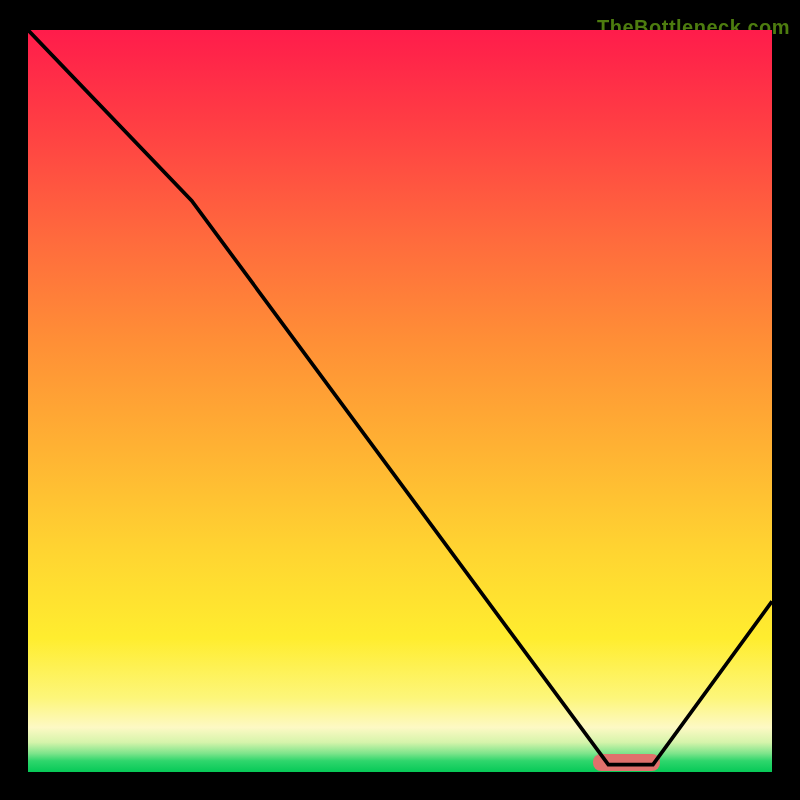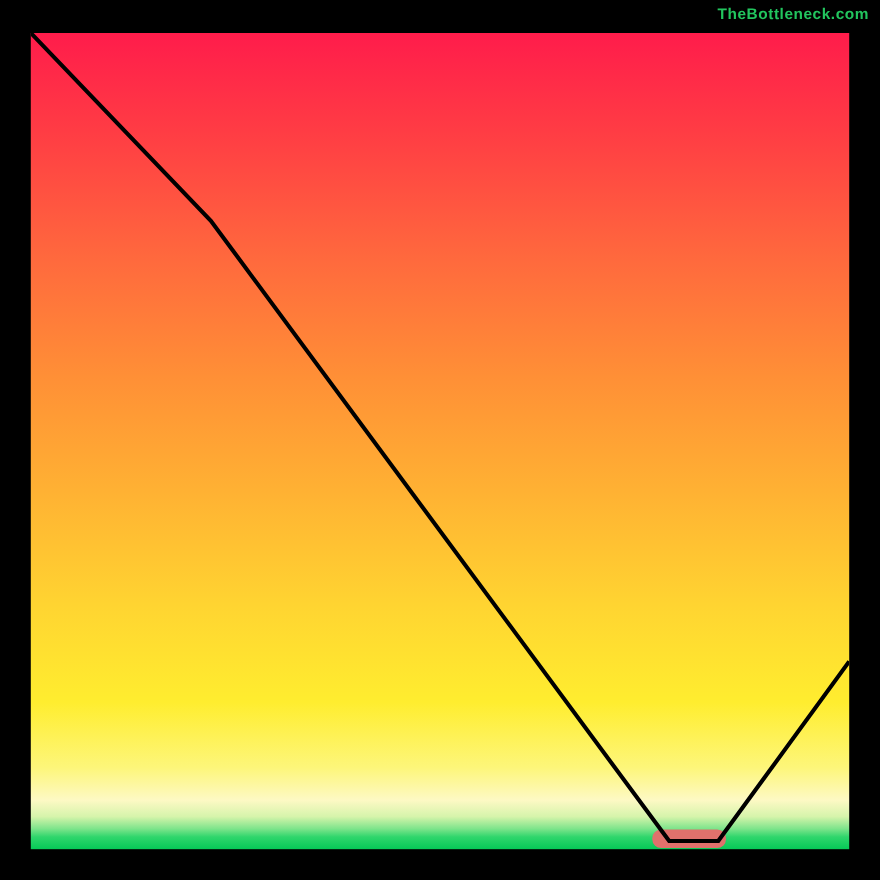--- a/index.html
+++ b/index.html
@@ -12,24 +12,24 @@
     font-family: Arial, Helvetica, sans-serif;
   }
   .frame {
     position: relative;
     width: 800px;
     height: 800px;
     background: #000;
   }
   .watermark {
     position: absolute;
-    top: 4px;
+    top: 16px;
     right: 10px;
-    color: #22c55e;
-    font-size: 14px;
+    color: #4d7c0f;
+    font-size: 20px;
     font-weight: 600;
     letter-spacing: 0.5px;
     user-select: none;
   }
   .plot {
     position: absolute;
     left: 28px;
     top: 30px;
     width: 744px;
     height: 742px;

